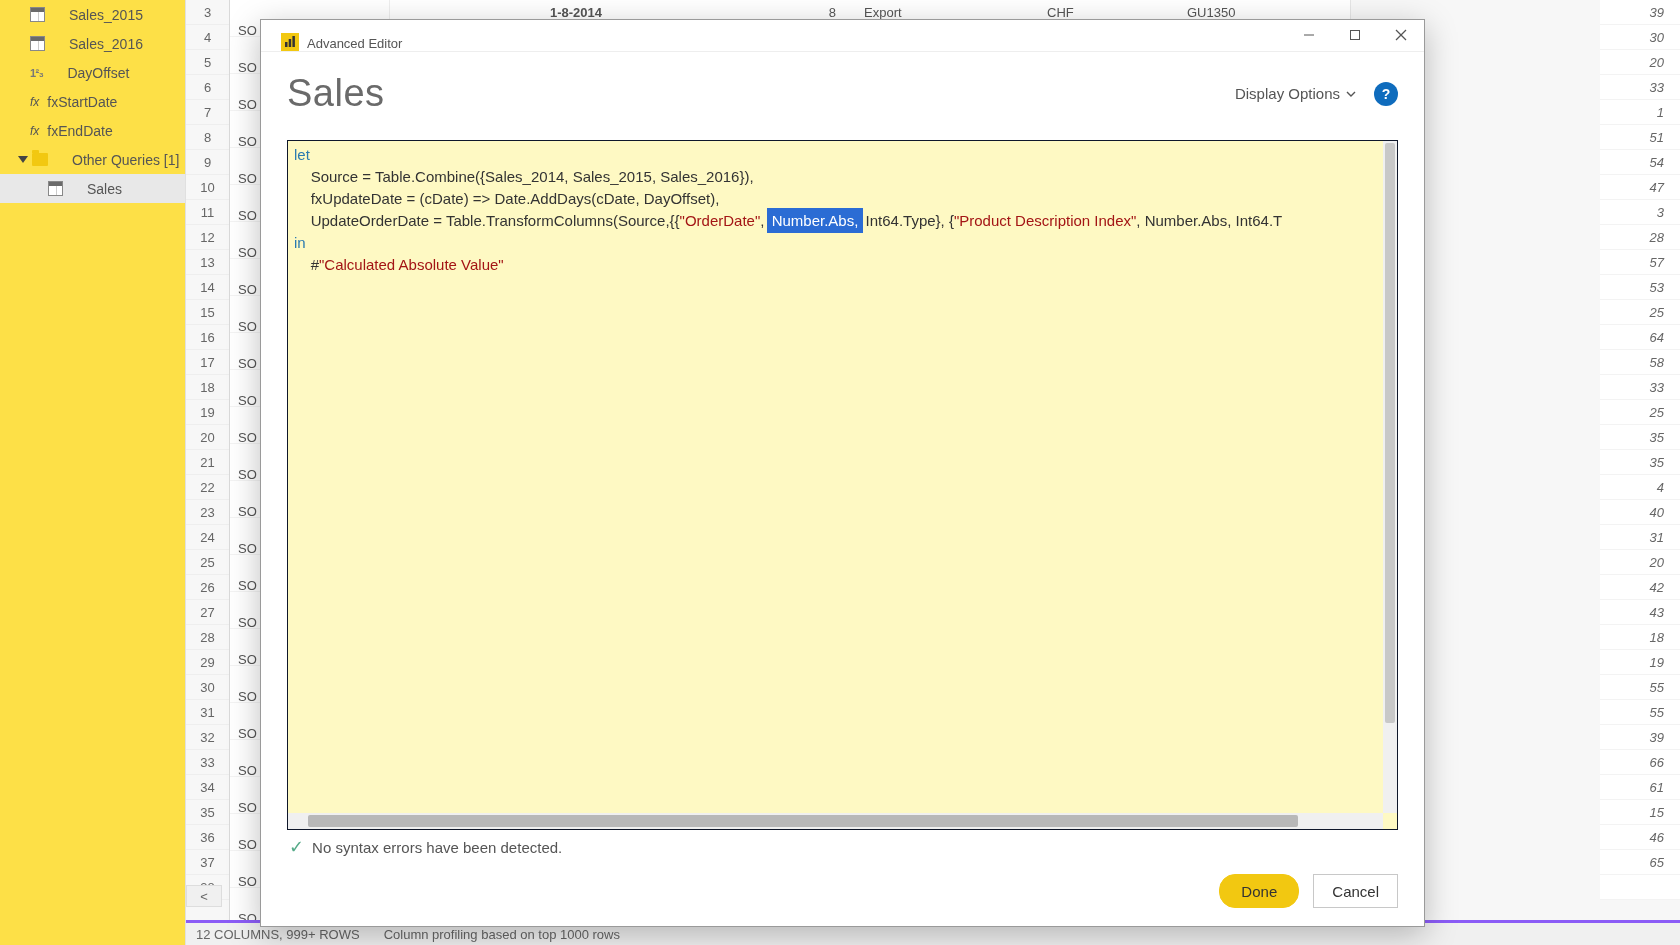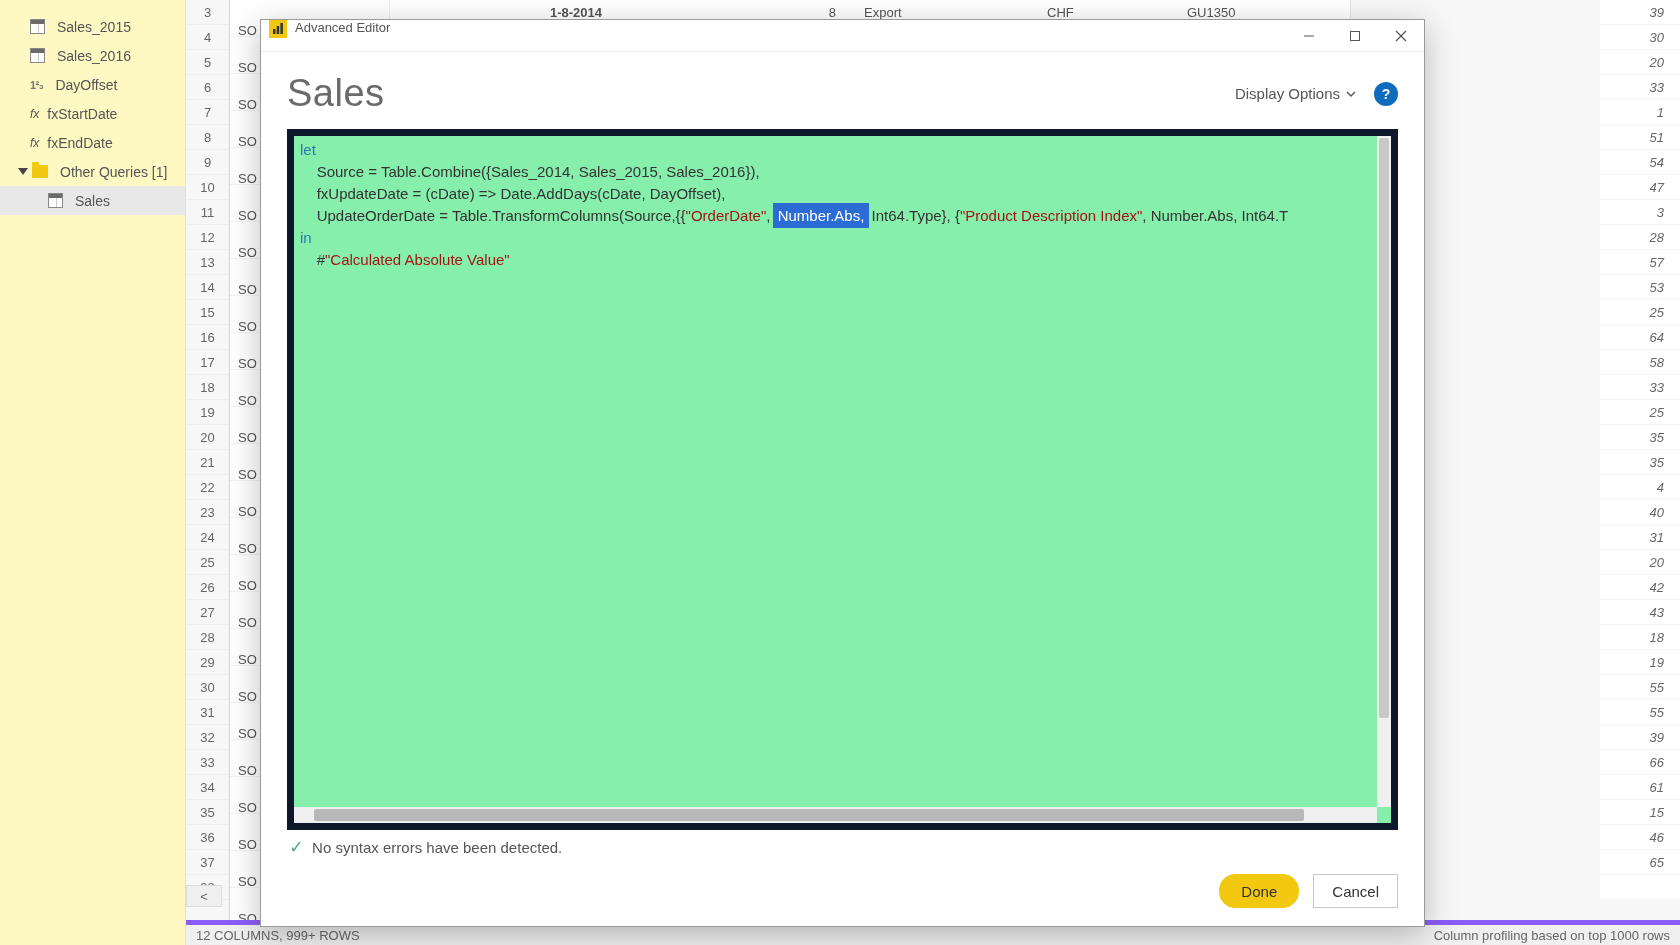--- a/index.html
+++ b/index.html
@@ -1,25 +1,25 @@
 <!DOCTYPE html>
 <html><head>
 <meta charset="utf-8">
 <style>
   * { box-sizing: border-box; margin: 0; padding: 0; font-family: "Segoe UI", Arial, sans-serif; }
   html, body { width: 1680px; height: 945px; overflow: hidden; background: #fff; }
   .app { display: flex; width: 100%; height: 100%; position: relative; }
 
   
-  .tree { width: 186px; background: #fef9c3; flex: 0 0 186px; border-right: 1px solid #e0e0e0; padding-top: 12px; }
+  .tree { width: 186px; background: #fde047; flex: 0 0 186px; border-right: 1px solid #e0e0e0; padding-top: 0; }
   .tree-item { display: flex; align-items: center; height: 29px; padding-left: 30px; font-size: 14px; color: #555; cursor: pointer; }
   .tree-item.selected { background: #e8e8e8; }
   .tree-group { display: flex; align-items: center; height: 29px; padding-left: 18px; font-size: 14px; color: #555; cursor: pointer; }
   .tree-group .triangle { width: 0; height: 0; border-left: 5px solid transparent; border-right: 5px solid transparent; border-top: 7px solid #444; margin-right: 4px; }
-  .tree-icon { display: inline-flex; margin-right: 12px; }
+  .tree-icon { display: inline-flex; margin-right: 24px; }
   .folder-icon { width: 16px; height: 13px; background: #f2c811; border-radius: 1px; position: relative; }
   .folder-icon::before { content: ""; position: absolute; top: -3px; left: 0; width: 7px; height: 3px; background: #f2c811; border-radius: 1px 1px 0 0; }
   .table-icon { width: 15px; height: 15px; border: 1px solid #888; position: relative; background: #fff; }
   .table-icon::before { content: ""; position: absolute; top: 0; left: 0; right: 0; height: 4px; background: #6a6a6a; }
   .table-icon::after { content: ""; position: absolute; top: 4px; bottom: 0; left: 50%; width: 1px; background: #ccc; }
   .numtype-icon { font-size: 11px; color: #777; font-weight: bold; letter-spacing: -0.5px; }
   .fx-icon { font-style: italic; font-size: 12px; color: #555; }
   .tree-item.fx .fx-icon { margin-right: 8px; }
 
   
@@ -27,39 +27,39 @@
   .rownums { width: 44px; background: #f7f7f7; border-right: 1px solid #d9d9d9; }
   .rownums div { height: 25px; line-height: 25px; text-align: center; font-size: 13px; color: #666; border-bottom: 1px solid #eee; }
   .col-so { width: 160px; border-right: 1px solid #eee; }
   .col-so div, .col-generic div { height: 25px; line-height: 25px; padding: 18px 8px; font-size: 13px; color: #555; border-bottom: 1px solid #f3f3f3; white-space: nowrap; overflow: hidden; }
   .col-right { position: absolute; right: 0; top: 0; width: 80px; background: #fff; }
   .col-right div { height: 25px; line-height: 25px; padding: 0 16px 0 0; text-align: right; font-size: 13px; font-style: italic; color: #666; border-bottom: 1px solid #f3f3f3; }
   .col-rightshade { position:absolute; right:0; top:0; width:330px; height:100%; background:#f7f7f7; border-left:1px solid #e5e5e5; z-index:0;}
   .col-right { z-index:1; }
 
   .grid-scroll-left { position: absolute; left: 0; bottom: 38px; width: 36px; height: 22px; background: #f0f0f0; border: 1px solid #ddd; display:flex; align-items:center; justify-content:center; color:#666; font-size:13px; z-index:2;}
-  .statusbar { position: absolute; left: 0; right: 0; bottom: 0; height: 25px; background: #f0f0f0; border-top: 5px solid #8b5cf6; display: flex; align-items: center; padding: 0 10px; font-size: 13px; color: #666; gap: 24px; justify-content: space-between; }
+  .statusbar { position: absolute; left: 0; right: 0; bottom: 0; height: 25px; background: #f0f0f0; border-top: 3px solid #8b5cf6; display: flex; align-items: center; padding: 0 10px; font-size: 13px; color: #666; gap: 24px; }
 
   
   .dialog { position: absolute; left: 260px; top: 19px; width: 1165px; height: 908px; background: #fff; border: 1px solid #9a9a9a; box-shadow: 0 8px 30px rgba(0,0,0,0.25); display: flex; flex-direction: column; z-index: 10; }
-  .dlg-titlebar { height: 32px; background: #fff; display: flex; align-items: flex-start; padding-left: 8px; border-bottom: 1px solid #eee; flex: 0 0 32px; }
+  .dlg-titlebar { height: 32px; background: #fff; display: flex; align-items: flex-end; padding-left: 20px; border-bottom: 1px solid #eee; flex: 0 0 32px; }
   .dlg-logo { width: 18px; height: 18px; background: #f2c811; margin-right: 8px; display:flex; align-items:center; justify-content:center;}
   .dlg-logo svg { width:12px; height:12px; }
   .dlg-title { font-size: 13px; color: #555; }
   .dlg-winbtns { margin-left: auto; display: flex; }
   .dlg-winbtns button { width: 46px; height: 32px; background: transparent; border: none; cursor: pointer; display:flex; align-items:center; justify-content:center; color:#555;}
 
   .dlg-body { flex: 1; padding: 20px 26px 12px 26px; display: flex; flex-direction: column; overflow:hidden;}
   .dlg-header { display: flex; align-items: center; margin-bottom: 14px; }
   .dlg-queryname { font-size: 38px; font-weight: 300; color: #6a6a6a; letter-spacing: 0.5px; }
   .dlg-header-right { margin-left: auto; display: flex; align-items: center; gap: 18px; }
   .display-options { font-size: 15px; color: #555; display:flex; align-items:center; gap:6px; cursor:pointer;}
   .help-btn { width:24px; height:24px; border-radius:50%; background:#0f6cbd; color:#fff; display:flex; align-items:center; justify-content:center; font-size:14px; font-weight:bold; cursor:pointer;}
   
-  .editor-wrap { flex:1; border:7px solid #0f172a; position:relative; overflow:hidden; background:#86efac; }
+  .editor-wrap { flex:1; border:1px solid #0f172a; position:relative; overflow:hidden; background:#fef9c3;margin-top:11px; }
   .editor { position:absolute; left:0; right:0; top:0; bottom:16px; padding: 4px 6px 6px 6px; font-family: Consolas, "Courier New", monospace; font-size: 15px; line-height: 20px; white-space: pre; overflow:hidden; color:#333;}
   .kw { color: #2a7ab0; }
   .str { color: #a31515; }
   .sel-hl { background: #2b6cd4; color: #fff; padding: 0 1px; border: 2px solid #2b6cd4; box-shadow: 0 0 0 2px #2b6cd4; }
   .editor-vscroll { position:absolute; right:0; top:0; width:14px; height:calc(100% - 16px); background:#f0f0f0;}
   .editor-vscroll .thumb { position:absolute; left:2px; right:2px; top:2px; height:580px; background:#c8c8c8; border-radius:2px;}
   .editor-hscroll { position:absolute; left:0; right:14px; bottom:0; height:16px; background:#f0f0f0;}
   .editor-hscroll .thumb { position:absolute; top:2px; bottom:2px; left:20px; width:990px; background:#b8b8b8; border-radius:2px;}
 
   .syntax-row { display:flex; align-items:center; gap:8px; padding: 6px 2px; font-size:15px; color:#555;}

